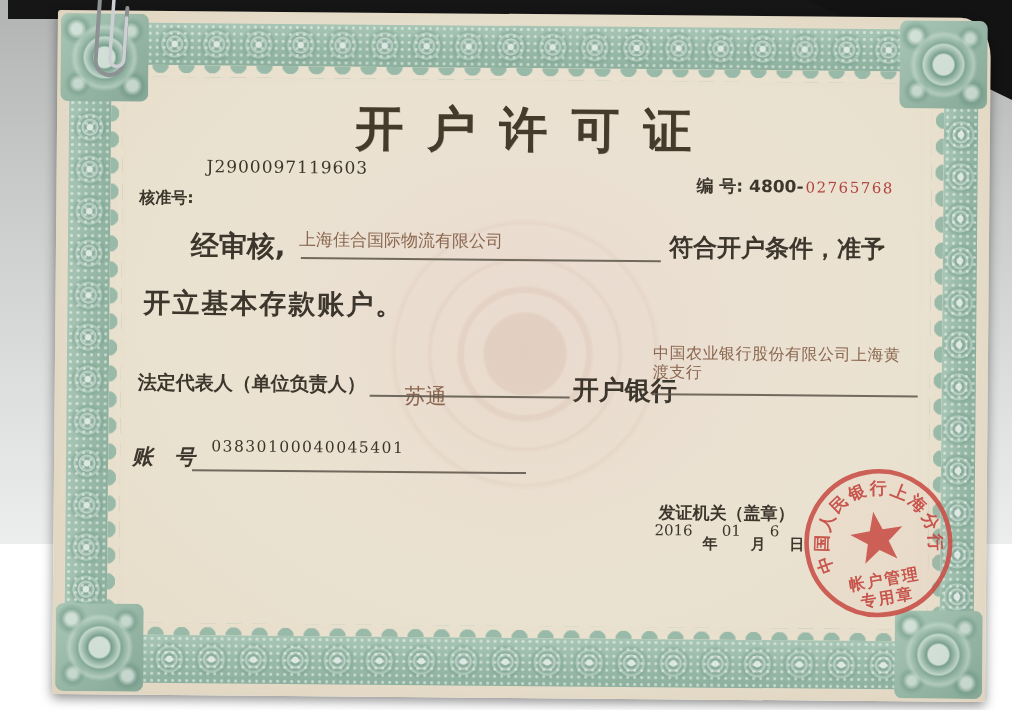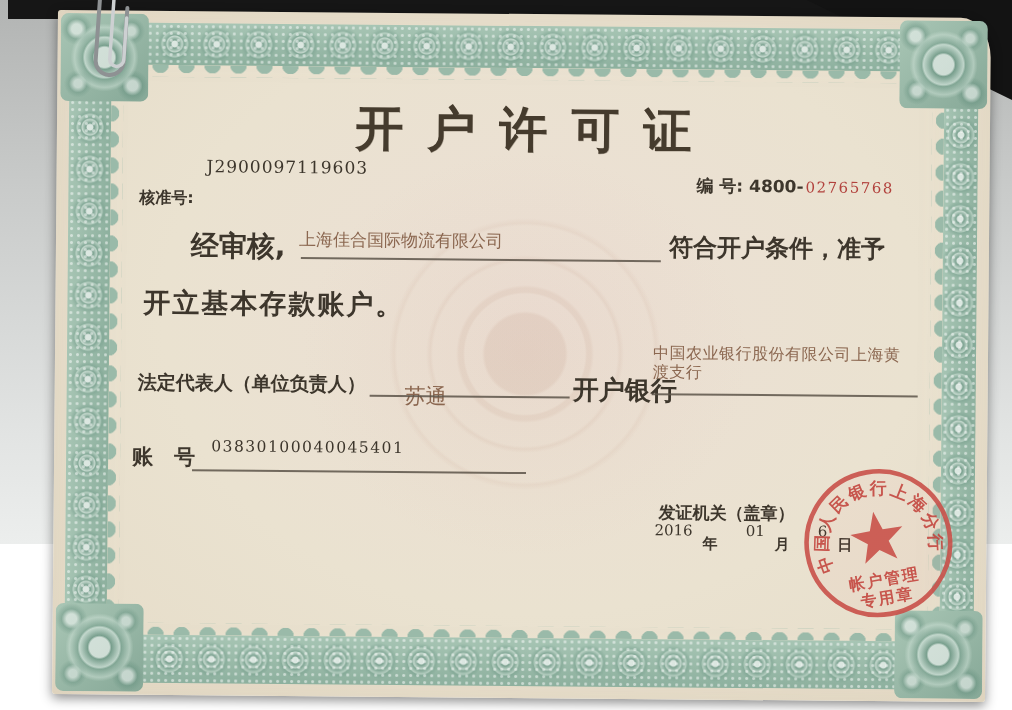--- a/index.html
+++ b/index.html
@@ -83,28 +83,28 @@
 
   .audit-prefix{left:135px;top:216px;font-size:28px;}
   .company{left:243px;top:216px;font-size:17px;}
   .audit-suffix{left:613px;top:216px;font-size:24px;}
   .body-line2{left:88px;top:274px;font-size:27px;letter-spacing:2px;}
 
   .legal-label{left:83px;top:359px;font-size:19px;}
   .legal-name{left:325px;top:369px;font-size:21px;margin-left:25px;}
   .bank-label{left:518px;top:358px;font-size:26px;}
   .bank-name{left:598px;top:328px;width:252px;font-size:16px;line-height:19px;letter-spacing:.5px;}
-  .account-label{left:78px;top:432px;font-size:21px;}
+  .account-label{left:78px;top:432px;font-size:21px;font-style:italic;}
   .account-value{left:157px;top:426px;font-size:15.5px;letter-spacing:1.5px;}
 
   .issuer{left:605px;top:486px;font-size:17px;}
   .daterow{left:601px;top:506px;display:flex;align-items:flex-start;font-size:15px;}
   .daterow .num{font-family:"DejaVu Serif","Liberation Serif",serif;}
   .daterow .unit{font-weight:bold;position:relative;top:13px;}
-  .daterow .g10{margin-left:10px}.daterow .g12{margin-left:28px}
+  .daterow .g10{margin-left:10px}.daterow .g12{margin-left:4px}
 
   .seal{position:absolute;left:743px;top:444px;width:164px;height:164px;
         transform:rotate(-10deg);opacity:.9;}
 
   .paperclip{position:absolute;left:80px;top:-5px;width:62px;height:122px;z-index:9;
         transform:rotate(4deg);}
 </style>
 </head>
 <body>
 

